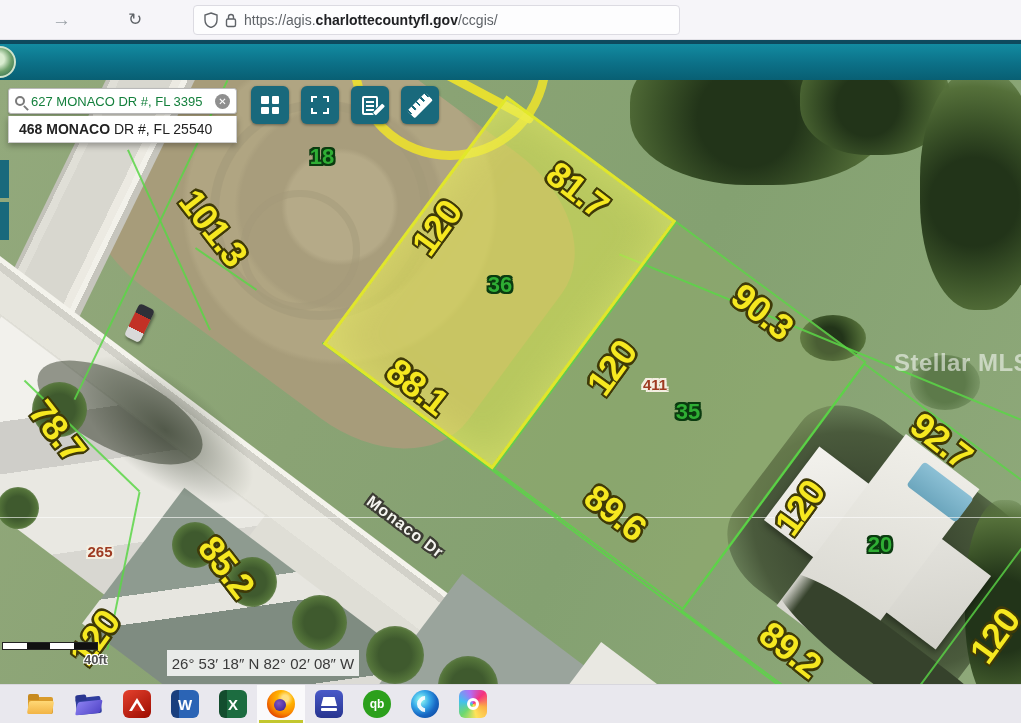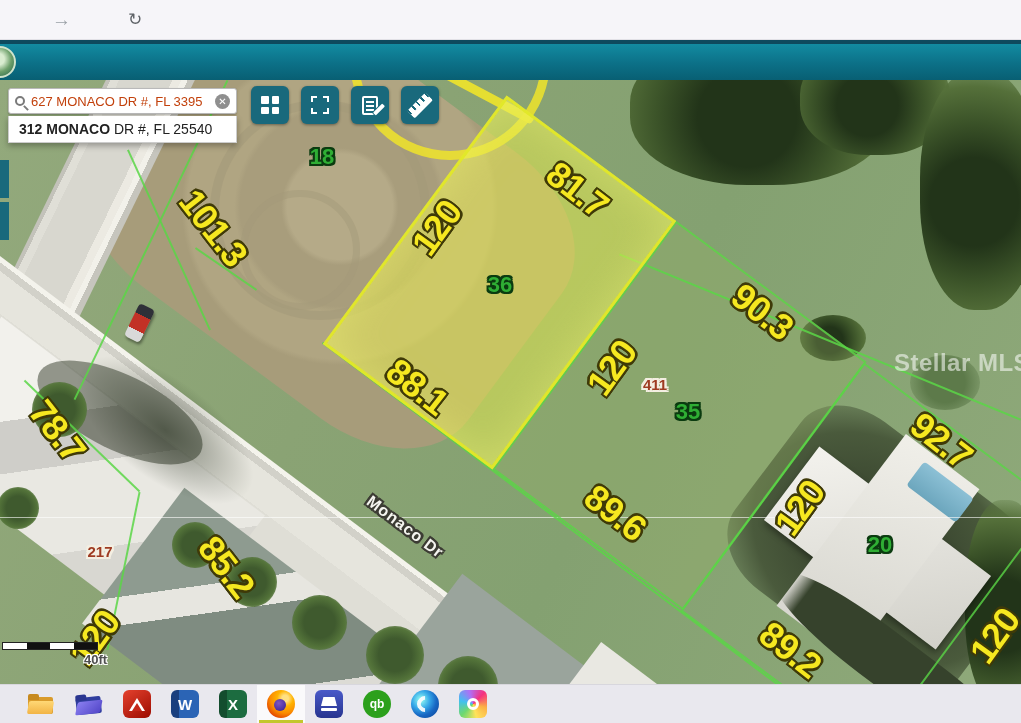--- a/index.html
+++ b/index.html
@@ -75,21 +75,21 @@
   .lot{font-size:15px;font-weight:bold;color:#9e3b22;
     text-shadow:-2px -2px 0 #f4efe2,2px -2px 0 #f4efe2,-2px 2px 0 #f4efe2,2px 2px 0 #f4efe2,-2px 0 0 #f4efe2,2px 0 0 #f4efe2,0 -2px 0 #f4efe2,0 2px 0 #f4efe2;}
   .street{font-size:16px;font-weight:bold;color:#f5f5f0;letter-spacing:1px;
     text-shadow:-2px -2px 0 #3c3c34,2px -2px 0 #3c3c34,-2px 2px 0 #3c3c34,2px 2px 0 #3c3c34,-2px 0 0 #3c3c34,2px 0 0 #3c3c34,0 -2px 0 #3c3c34,0 2px 0 #3c3c34;}
   .watermark{font-size:24px;font-weight:600;color:rgba(255,255,255,.55);letter-spacing:.5px;}
 
   
   #search-box{position:absolute;left:8px;top:8px;width:229px;height:26px;background:#fff;border:1px solid #b9b9b9;border-radius:3px;display:flex;align-items:center;padding:0 6px;box-shadow:0 1px 2px rgba(0,0,0,.25);z-index:12;}
   .mag{width:10px;height:10px;border:2px solid #7a7a7a;border-radius:50%;position:relative;flex:0 0 auto;}
   .mag::after{content:'';position:absolute;width:2px;height:6px;background:#7a7a7a;left:8px;top:7px;transform:rotate(-45deg);}
-  #search-input{border:none;outline:none;flex:1;font-size:13px;color:#c2410c;margin-left:6px;font-family:"Liberation Sans",sans-serif;background:transparent;}
+  #search-input{border:none;outline:none;flex:1;font-size:13px;color:#15803d;margin-left:6px;font-family:"Liberation Sans",sans-serif;background:transparent;}
   .clear-btn{width:15px;height:15px;border-radius:50%;background:#8f8f8f;color:#fff;font-size:10px;line-height:15px;text-align:center;flex:0 0 auto;cursor:pointer;}
   #search-suggest{position:absolute;left:8px;top:36px;width:229px;background:#fff;border:1px solid #ccc;border-top:none;box-shadow:0 3px 6px rgba(0,0,0,.3);font-size:14px;color:#222;padding:5px 10px;z-index:12;cursor:pointer;white-space:nowrap;}
   #search-suggest b{font-weight:bold;}
 
   .tool-btn{position:absolute;top:6px;width:38px;height:38px;background:#19697c;border-radius:6px;box-shadow:0 1px 3px rgba(0,0,0,.4);display:flex;align-items:center;justify-content:center;z-index:12;cursor:pointer;}
   .ic-grid{width:18px;height:18px;display:grid;grid-template-columns:1fr 1fr;grid-template-rows:1fr 1fr;gap:3px;}
   .ic-grid span{background:#fff;border-radius:1px;}
   .ic-marquee{width:18px;height:18px;border:2px dashed #fff;}
   .ic-note{width:16px;height:19px;border:2px solid #fff;border-radius:2px;position:relative;
     background-image:linear-gradient(#fff,#fff),linear-gradient(#fff,#fff),linear-gradient(#fff,#fff);
@@ -137,20 +137,30 @@
   .circ.qb{background:#2ca01c;color:#fff;font-weight:bold;font-size:12px;}
   .circ.edge{background:radial-gradient(circle at 35% 35%,#7ee8f0 0 10%,#35a7e8 35%,#1868c4 60%,#0b3f8f 100%);position:relative;}
   .edge-swirl{width:16px;height:16px;border-radius:50%;border:4px solid #fff;border-bottom-color:transparent;border-right-color:transparent;transform:rotate(-45deg);opacity:.9;}
 </style>
 </head>
 <body>
 
 <div id="browser-bar">
   <span class="nav-btn fwd">→</span>
   <span class="nav-btn reload">↻</span>
+  <div class="url-pill">
+    <svg width="14" height="16" viewBox="0 0 14 16">
+        <path d="M7 1 L13 3 V8 C13 12 10 14.5 7 15.5 C4 14.5 1 12 1 8 V3 Z" fill="none" stroke="#5f6368" stroke-width="1.4"></path>
+      </svg>
+    <svg width="12" height="15" viewBox="0 0 12 15">
+        <rect x="1.5" y="6" width="9" height="7.5" rx="1.5" fill="none" stroke="#5f6368" stroke-width="1.4"></rect>
+        <path d="M3.5 6 V4 a2.5 2.5 0 0 1 5 0 V6" fill="none" stroke="#5f6368" stroke-width="1.4"></path>
+      </svg>
+    <span class="url-text"><span>https://agis.</span><span class="u-dark">charlottecountyfl.gov</span><span>/ccgis/</span></span>
+  </div>
 </div>
 
 <div id="gis-header">
   <div class="seal"></div>
 </div>
 
 <div id="map">
 
   <div class="feat" id="dirt"></div>
   <div class="feat" id="ring1"></div>
@@ -217,32 +227,32 @@
       <span class="map-label dim" style="left: 95px; top: 558px; transform: translate(-50%, -50%) rotate(-54deg);">120</span>
       <span class="map-label dim" style="left: 615px; top: 433px; transform: translate(-50%, -50%) rotate(38deg);">89.6</span>
       <span class="map-label dim" style="left: 800px; top: 428px; transform: translate(-50%, -50%) rotate(-54deg);">120</span>
       <span class="map-label dim" style="left: 790px; top: 570px; transform: translate(-50%, -50%) rotate(38deg);">89.2</span>
       <span class="map-label dim" style="left: 995px; top: 556px; transform: translate(-50%, -50%) rotate(-54deg);">120</span>
       <span class="map-label parcel" style="left: 322px; top: 77px; transform: translate(-50%, -50%) rotate(0deg);">18</span>
       <span class="map-label parcel" style="left: 500px; top: 205px; transform: translate(-50%, -50%) rotate(0deg);">36</span>
       <span class="map-label parcel" style="left: 688px; top: 332px; transform: translate(-50%, -50%) rotate(0deg);">35</span>
       <span class="map-label parcel" style="left: 880px; top: 465px; transform: translate(-50%, -50%) rotate(0deg);">20</span>
       <span class="map-label lot" style="left: 655px; top: 304px; transform: translate(-50%, -50%) rotate(0deg);">411</span>
-      <span class="map-label lot" style="left: 100px; top: 471px; transform: translate(-50%, -50%) rotate(0deg);">217</span>
+      <span class="map-label lot" style="left: 100px; top: 471px; transform: translate(-50%, -50%) rotate(0deg);">265</span>
       <span class="map-label street" style="left: 405px; top: 447px; transform: translate(-50%, -50%) rotate(37deg);">Monaco Dr</span>
       <span class="map-label watermark" style="left: 962px; top: 283px; transform: translate(-50%, -50%) rotate(0deg);">Stellar MLS</span>
     </div>
 
   <div id="search-box">
     <span class="mag"></span>
     <input id="search-input" value="627 MONACO DR #, FL 3395" style="">
     <span class="clear-btn">✕</span>
   </div>
   <div id="search-suggest">
-    <b>312 MONACO</b><span> DR #, FL 25540</span>
+    <b>468 MONACO</b><span> DR #, FL 25540</span>
   </div>
 
   <div class="tool-btn" style="left:251px;">
     <span class="ic-grid">
         <span></span>
         <span></span>
         <span></span>
         <span></span>
       </span>
   </div>
@@ -259,20 +269,21 @@
   <div class="edge-btn" style="top:80px;"></div>
   <div class="edge-btn" style="top:122px;"></div>
 
   <div id="scalebar">
     <span style="background:#fff;"></span>
       <span style="background:#111;"></span>
       <span style="background:#fff;"></span>
       <span style="background:#111;"></span>
   </div>
   <div id="scale-label">40ft</div>
+  <div id="coords">26° 53′ 18″ N 82° 02′ 08″ W</div>
 </div>
 
 <div id="taskbar">
   <div class="tb-item">
     <span class="fo yellow">
         <span class="back"></span>
         <span class="tab"></span>
         <span class="front"></span>
       </span>
   </div>

